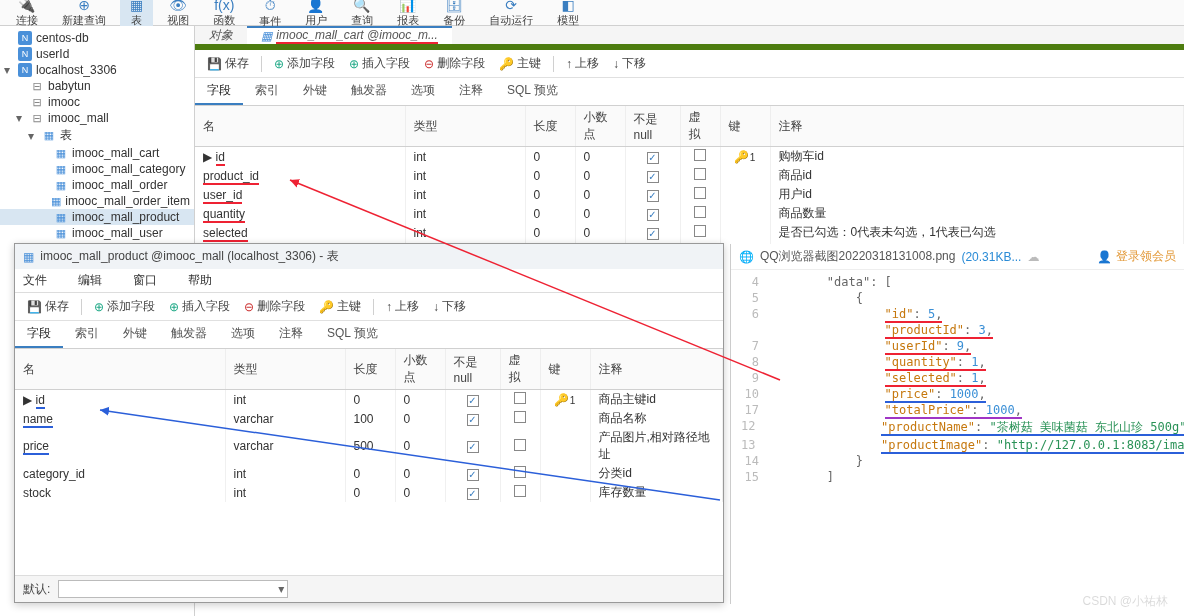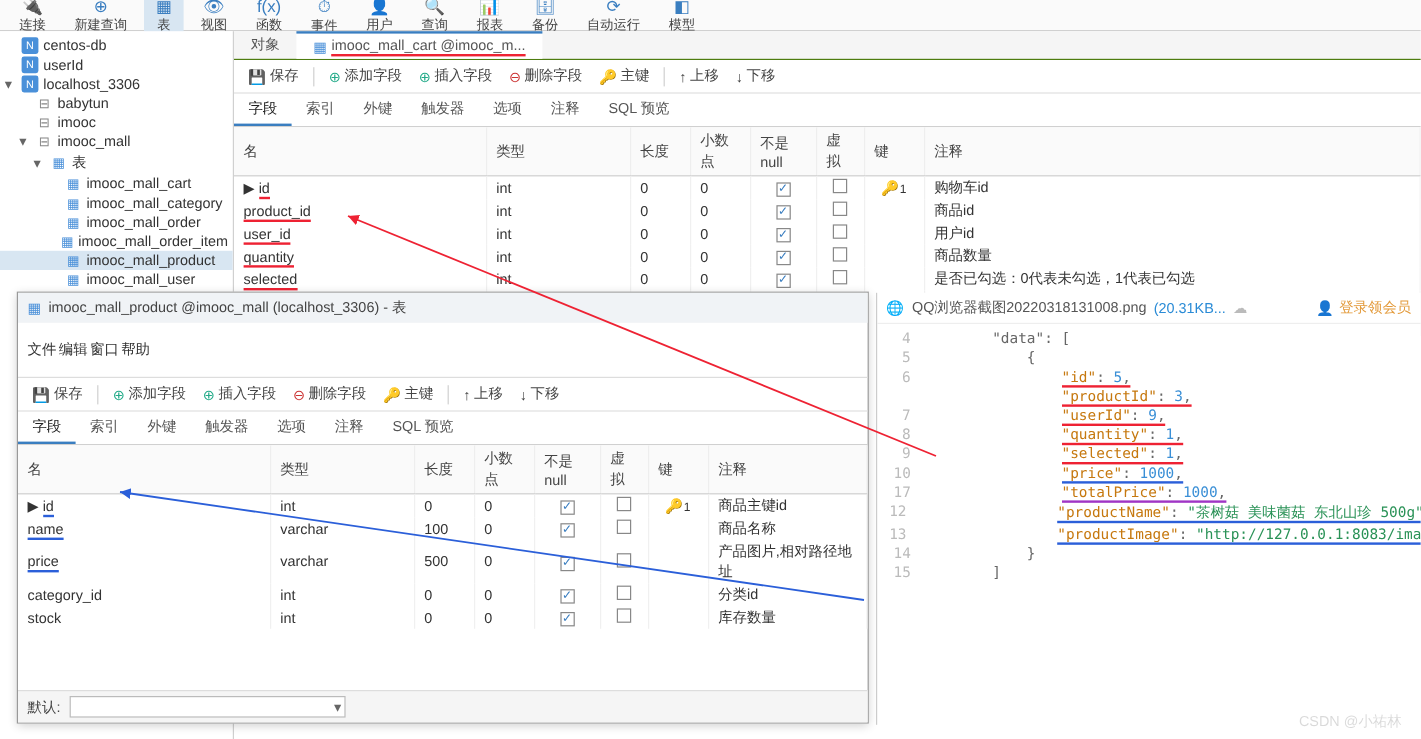--- a/index.html
+++ b/index.html
@@ -14,21 +14,21 @@
 .tree-item.sel { background: #d8e6f2; }
 .tree-indent-0 { padding-left: 4px; }
 .tree-indent-1 { padding-left: 16px; }
 .tree-indent-2 { padding-left: 28px; }
 .tree-indent-3 { padding-left: 40px; }
 .tree-icon { width: 14px; height: 14px; display: inline-flex; align-items: center; justify-content: center; font-size: 11px; }
 .ic-db { background: #4a90d9; color: #fff; border-radius: 2px; font-size: 9px; }
 .ic-table { color: #4a90d9; }
 .ic-toggle { color: #666; width: 10px; }
 .right-area { flex: 1; display: flex; flex-direction: column; min-width: 0; position: relative; }
-.tabs-row { display: flex; border-bottom: 1px solid #4d7c0f; background: #f5f5f5; height: 24px; }
+.tabs-row { display: flex; border-bottom: 6px solid #4d7c0f; background: #f5f5f5; height: 24px; font-style: italic; }
 .tab { padding: 4px 14px; font-size: 12px; color: #555; cursor: pointer; display: flex; align-items: center; gap: 4px; }
 .tab.active { background: #fff; border-top: 2px solid #3a7ec0; }
 .tab .underline-red { border-bottom: 2px solid #e23; }
 .toolbar-actions { display: flex; align-items: center; gap: 2px; padding: 3px 6px; border-bottom: 1px solid #e0e0e0; font-size: 12px; color: #444; }
 .toolbar-actions .act { padding: 2px 6px; display: flex; align-items: center; gap: 3px; }
 .toolbar-actions .act .ic { color: #d9a23a; }
 .toolbar-actions .sep { width: 1px; height: 16px; background: #d0d0d0; margin: 0 4px; }
 .toolbar-actions .ic-green { color: #2a8; }
 .toolbar-actions .ic-red { color: #c33; }
 .toolbar-actions .ic-key { color: #d9a23a; }
@@ -40,21 +40,21 @@
 table.st th { text-align: left; padding: 3px 8px; border-bottom: 1px solid #d0d0d0; border-right: 1px solid #eee; font-weight: normal; color: #444; background: #fafafa; }
 table.st td { padding: 1px 8px; border-right: 1px solid #f0f0f0; height: 18px; }
 .chk { display: inline-block; width: 12px; height: 12px; border: 1px solid #888; background: #fff; text-align: center; font-size: 10px; line-height: 10px; color: #3a7ec0; }
 .key-icon { color: #d9a23a; font-size: 12px; }
 .mark-red { border-bottom: 2px solid #e23; }
 .mark-blue { border-bottom: 2px solid #2b5fd9; }
 .mark-purple { border-bottom: 2px solid #a035c5; }
 
 .overlay-window { position: absolute; left: 14px; top: 243px; width: 710px; height: 360px; background: #fff; border: 1px solid #999; box-shadow: 0 2px 8px rgba(0,0,0,.2); display: flex; flex-direction: column; }
 .overlay-title { background: #f0f3f6; padding: 4px 8px; font-size: 12px; color: #444; display: flex; align-items: center; gap: 6px; }
-.overlay-menu { display: flex; gap: 2px; padding: 14px 8px; font-size: 12px; border-bottom: 1px solid #ddd; }
+.overlay-menu { display: flex; gap: 31px; padding: 3px 8px; font-size: 12px; border-bottom: 1px solid #ddd; }
 .overlay-bottom { border-top: 1px solid #ddd; padding: 4px 8px; display: flex; align-items: center; gap: 8px; font-size: 12px; color: #444; background: #f5f5f5; }
 .overlay-bottom input { width: 230px; height: 18px; border: 1px solid #bbb; }
 
 .json-panel { position: absolute; right: 0; top: 244px; width: 454px; height: 360px; background: #fff; border-left: 1px solid #ccc; display: flex; flex-direction: column; }
 .json-header { display: flex; align-items: center; padding: 4px 8px; border-bottom: 1px solid #eee; font-size: 12px; gap: 6px; }
 .json-header .fn { color: #555; }
 .json-header .size { color: #2a8bd6; }
 .json-header .login { margin-left: auto; color: #e39a3a; display: flex; align-items: center; gap: 4px; }
 .json-body { flex: 1; padding: 4px 10px; font-family: Consolas, monospace; font-size: 12px; color: #666; overflow: hidden; }
 .json-line { display: flex; gap: 10px; padding: 1px 0; }

